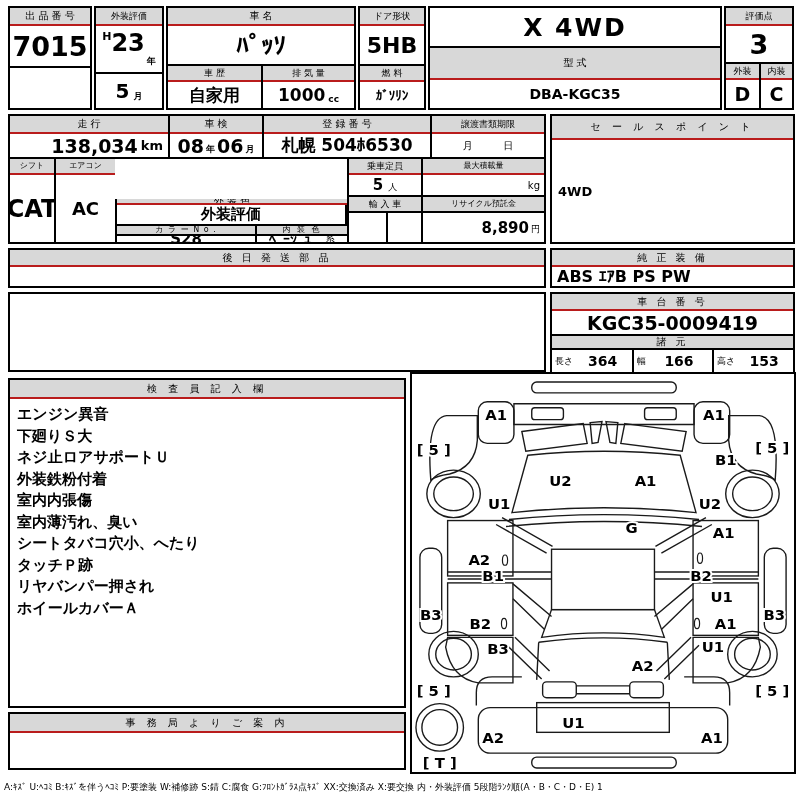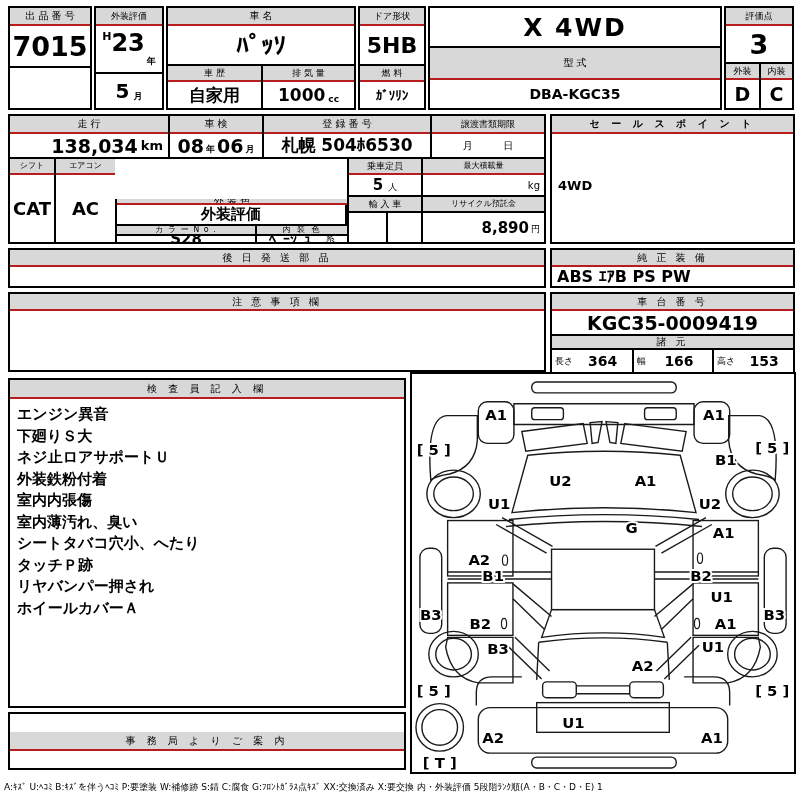--- a/index.html
+++ b/index.html
@@ -141,21 +141,21 @@
         <div class="hdr sm" style="height:18px;">譲渡書類期限</div>
         <div class="val flex1" style="font-weight:normal;font-size:10px;justify-content:space-evenly;align-items:flex-end;padding-bottom:4px;">
           <span>月</span>
           <span>日</span>
         </div>
       </div>
     </div>
     <div class="row bt flex1">
       <div class="col" style="width:44px;">
         <div class="hdr xs" style="height:16px;">シフト</div>
-        <div class="val flex1" style="font-size:18px;">CAT</div>
+        <div class="val flex1" style="font-size:24px;">CAT</div>
       </div>
       <div class="col bl" style="width:61px;">
         <div class="hdr xs" style="height:16px;">エアコン</div>
         <div class="val flex1" style="font-size:18px;">AC</div>
       </div>
       <div class="col bl" style="width:232px;margin-top:40px;">
         <div class="hdr" style="height:16px;">外 装 色</div>
         <div class="row" style="height:20px;">
           <div class="val v-med" style="width:238px;">外装評価</div>
           <div class="bl flex1"></div>
@@ -190,37 +190,36 @@
         <div class="hdr xs bt" style="height:16px;border-bottom:none;">リサイクル預託金</div>
         <div class="val bt flex1" style="justify-content:flex-end;padding-right:4px;">
           <span style="font-size:15px;">8,890</span>
             <span style="font-size:9px;font-weight:normal;margin-left:2px;margin-top:4px;">円</span>
         </div>
       </div>
     </div>
   </div>
 
   <div class="box" style="left:550px;top:114px;width:245px;height:130px;">
-    <div class="hdr" style="height:18px;letter-spacing:4px;font-weight:bold;">セ ー ル ス ポ イ ン ト</div>
+    <div class="hdr" style="height:24px;letter-spacing:4px;">セ ー ル ス ポ イ ン ト</div>
     <div style="position:relative;height:104px;">
       <span id="sales-word">4WD</span>
     </div>
   </div>
 
   <div class="box col" style="left:8px;top:248px;width:538px;height:40px;">
     <div class="hdr" style="height:17px;letter-spacing:3px;">後 日 発 送 部 品</div>
     <div class="flex1"></div>
   </div>
   <div class="box col" style="left:550px;top:248px;width:245px;height:40px;">
     <div class="hdr" style="height:17px;letter-spacing:3px;">純 正 装 備</div>
     <div class="val flex1" style="justify-content:flex-start;padding-left:5px;font-size:16px;">ABS ｴｱB PS PW</div>
   </div>
 
   <div class="box col" style="left:8px;top:292px;width:538px;height:80px;">
-    <div class="hdr" style="height:17px;letter-spacing:3px;">注 意 事 項 欄</div>
     <div class="flex1"></div>
   </div>
   <div class="box col" style="left:550px;top:292px;width:245px;height:82px;">
     <div class="hdr" style="height:17px;letter-spacing:3px;">車 台 番 号</div>
     <div class="val" style="height:23px;font-size:19px;">KGC35-0009419</div>
     <div class="hdr bt" style="height:14px;border-bottom:none;letter-spacing:3px;">諸 元</div>
     <div class="row bt flex1">
       <div class="row" style="width:80px;align-items:center;">
         <span style="font-size:9px;padding-left:3px;">長さ</span>
         <span class="flex1" style="text-align:center;font-weight:bold;font-size:14px;">364</span>
@@ -246,21 +245,21 @@
         <div>室内内張傷</div>
         <div>室内薄汚れ、臭い</div>
         <div>シートタバコ穴小、へたり</div>
         <div>タッチＰ跡</div>
         <div>リヤバンパー押され</div>
         <div>ホイールカバーＡ</div>
       </div>
   </div>
 
   <div class="box col" style="left:8px;top:712px;width:398px;height:58px;">
-    <div class="hdr" style="height:19px;letter-spacing:4px;margin-top:18px;">事 務 局 よ り ご 案 内</div>
+    <div class="hdr" style="height:19px;letter-spacing:4px;">事 務 局 よ り ご 案 内</div>
     <div class="flex1"></div>
   </div>
 
   <div id="diagram-box">
     <svg viewBox="0 0 386 402" preserveAspectRatio="xMidYMid meet">
       <g class="dshape">
 
         <rect x="121" y="8" width="146" height="11" rx="5"></rect>
         <path d="M103,30 H285 V51 H103 Z"></path>
         <rect x="121" y="34" width="32" height="12" rx="3"></rect>

